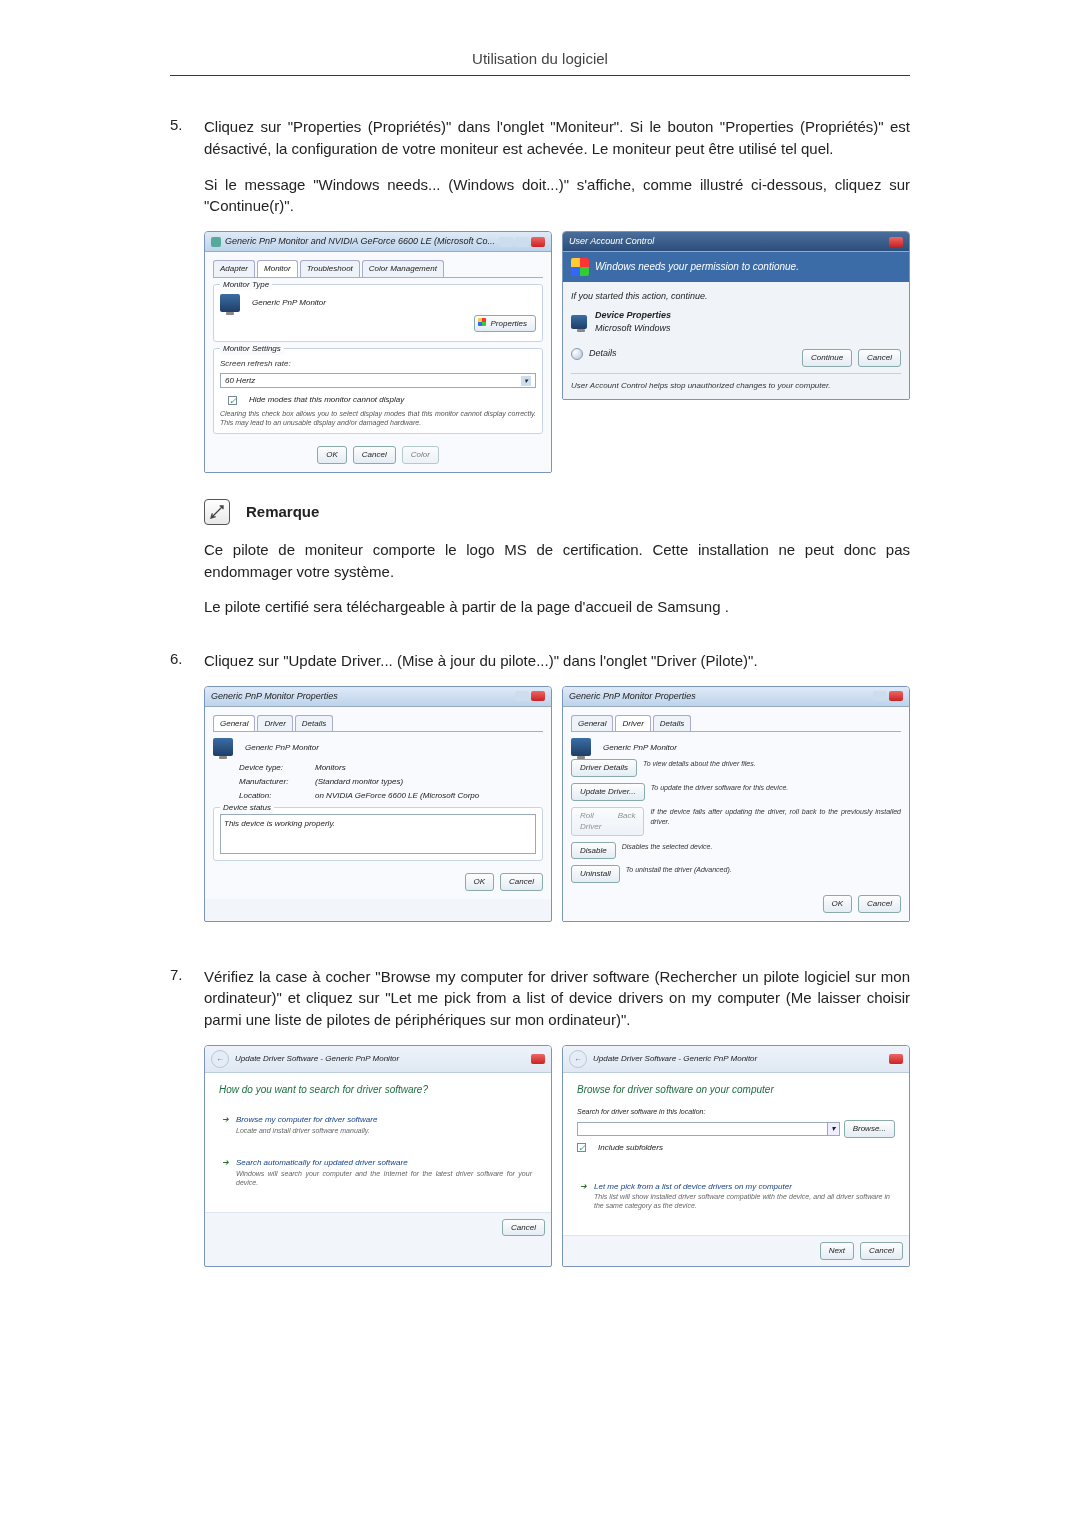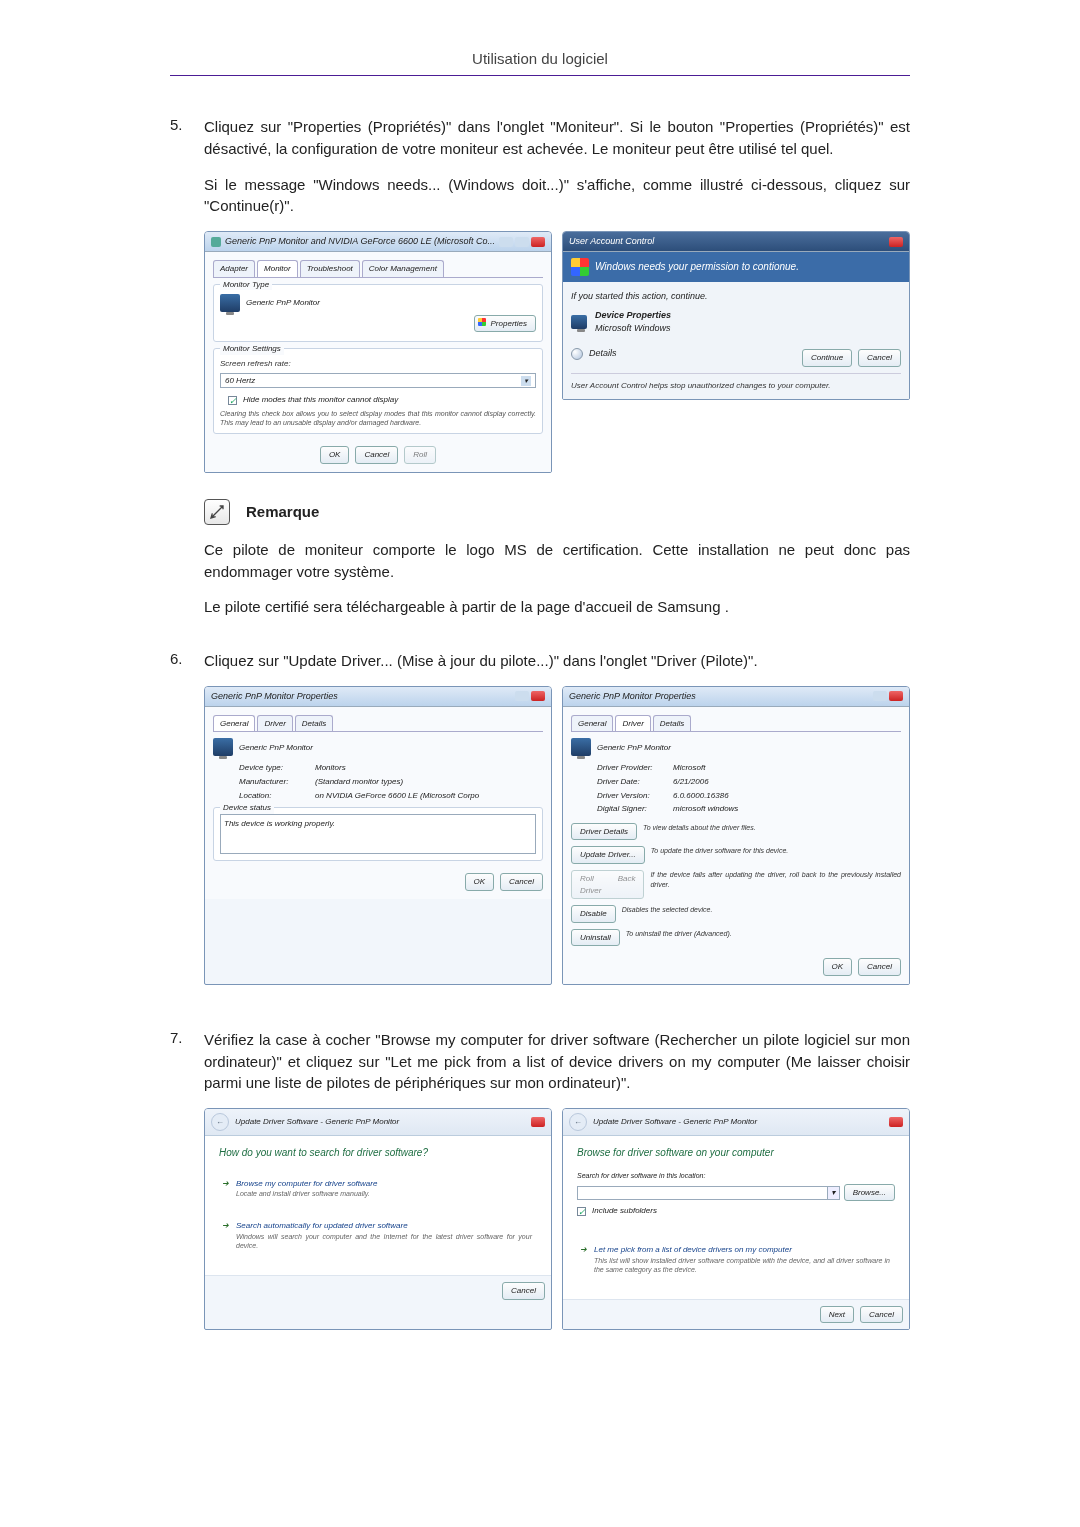--- a/index.html
+++ b/index.html
@@ -55,21 +55,21 @@
   .win .titlebar .ctrl { width:14px; height:10px; border-radius:2px; }
   .win .titlebar .ctrl.min { background:#cde; }
   .win .titlebar .ctrl.max { background:#cde; }
   .win .titlebar .ctrl.close { background: linear-gradient(#e66,#c22); }
   .win .content { padding: 8px; background:#f8fafd; }
   .tabs { display:flex; border-bottom:1px solid #aac; margin-bottom:6px; font-size:8px; }
   .tabs .tab { padding:2px 6px; border:1px solid #aac; border-bottom:none; background:#eef3fa; border-radius:3px 3px 0 0; margin-right:2px; }
   .tabs .tab.active { background:#fff; font-weight:normal; }
   .group { border:1px solid #c8d4e4; border-radius:3px; padding:6px; margin-bottom:6px; position:relative; background:#fff; }
   .group .legend { position:absolute; top:-6px; left:6px; background:#f8fafd; padding:0 3px; font-size:8px; }
-  .row { display:flex; align-items:center; gap:6px; margin:3px 0; font-size:8px; }
+  .row { display:flex; align-items:center; gap:12px; margin:3px 0; font-size:8px; }
   .row .lbl { color:#333; }
   .monitor-icon { width:20px; height:18px; background:linear-gradient(#3a6ea5,#1f3d66); border-radius:2px; position:relative; }
   .monitor-icon::after { content:''; position:absolute; bottom:-3px; left:6px; width:8px; height:3px; background:#888; border-radius:1px; }
   .btn { border:1px solid #8aa; background:linear-gradient(#fdfdfd,#e4ecf4); padding:2px 8px; border-radius:3px; font-size:8px; display:inline-block; }
   .btn.shield { padding-left:16px; position:relative; }
   .btn.shield::before { content:''; position:absolute; left:3px; top:2px; width:8px; height:8px; background:conic-gradient(#f33 0 25%, #3c3 0 50%, #36f 0 75%, #fc3 0); border-radius:1px; }
   .select { border:1px solid #9ab; background:#fff; padding:1px 4px; font-size:8px; display:flex; justify-content:space-between; align-items:center; }
   .select .arrow { width:10px; height:10px; background:#cde; display:flex; align-items:center; justify-content:center; font-size:7px; }
   .textbox { border:1px solid #9ab; background:#fff; min-height:40px; padding:3px; font-size:8px; }
   .footer-btns { display:flex; justify-content:center; gap:6px; padding-top:6px; }
@@ -165,21 +165,21 @@
                 </div>
                 <div class="row" style="margin-top:6px;padding-left:8px;">
                   <span class="checkbox checked"></span>
                   <span>Hide modes that this monitor cannot display</span>
                 </div>
                 <div style="font-size:7px;color:#555;line-height:1.3;margin-top:2px;">Clearing this check box allows you to select display modes that this monitor cannot display correctly. This may lead to an unusable display and/or damaged hardware.</div>
               </div>
               <div class="footer-btns">
                 <span class="btn">OK</span>
                 <span class="btn">Cancel</span>
-                <span class="btn" style="opacity:.6;">Roll</span>
+                <span class="btn" style="opacity:.6;">Color</span>
               </div>
             </div>
           </div>
 
           <div class="win uac" style="align-self:flex-start;">
             <div class="titlebar dark">
               <span class="title-text">User Account Control</span>
               <span class="win-ctrls">
                   <span class="ctrl close"></span>
                 </span>
@@ -280,30 +280,20 @@
             <div class="content">
               <div class="tabs">
                 <div class="tab">General</div>
                 <div class="tab active">Driver</div>
                 <div class="tab">Details</div>
               </div>
               <div class="row">
                 <span class="monitor-icon"></span>
                 <span>Generic PnP Monitor</span>
               </div>
-              <div class="kv" style="margin:6px 0 8px 26px;">
-                <span>Driver Provider:</span>
-                  <span>Microsoft</span>
-                <span>Driver Date:</span>
-                  <span>6/21/2006</span>
-                <span>Driver Version:</span>
-                  <span>6.0.6000.16386</span>
-                <span>Digital Signer:</span>
-                  <span>microsoft windows</span>
-              </div>
               <div class="drv-row">
                   <span class="btn">Driver Details</span>
                   <span class="btn-desc">To view details about the driver files.</span>
                 </div>
               <div class="drv-row">
                   <span class="btn">Update Driver...</span>
                   <span class="btn-desc">To update the driver software for this device.</span>
                 </div>
               <div class="drv-row">
                   <span class="btn" style="opacity:.5;">Roll Back Driver</span>

